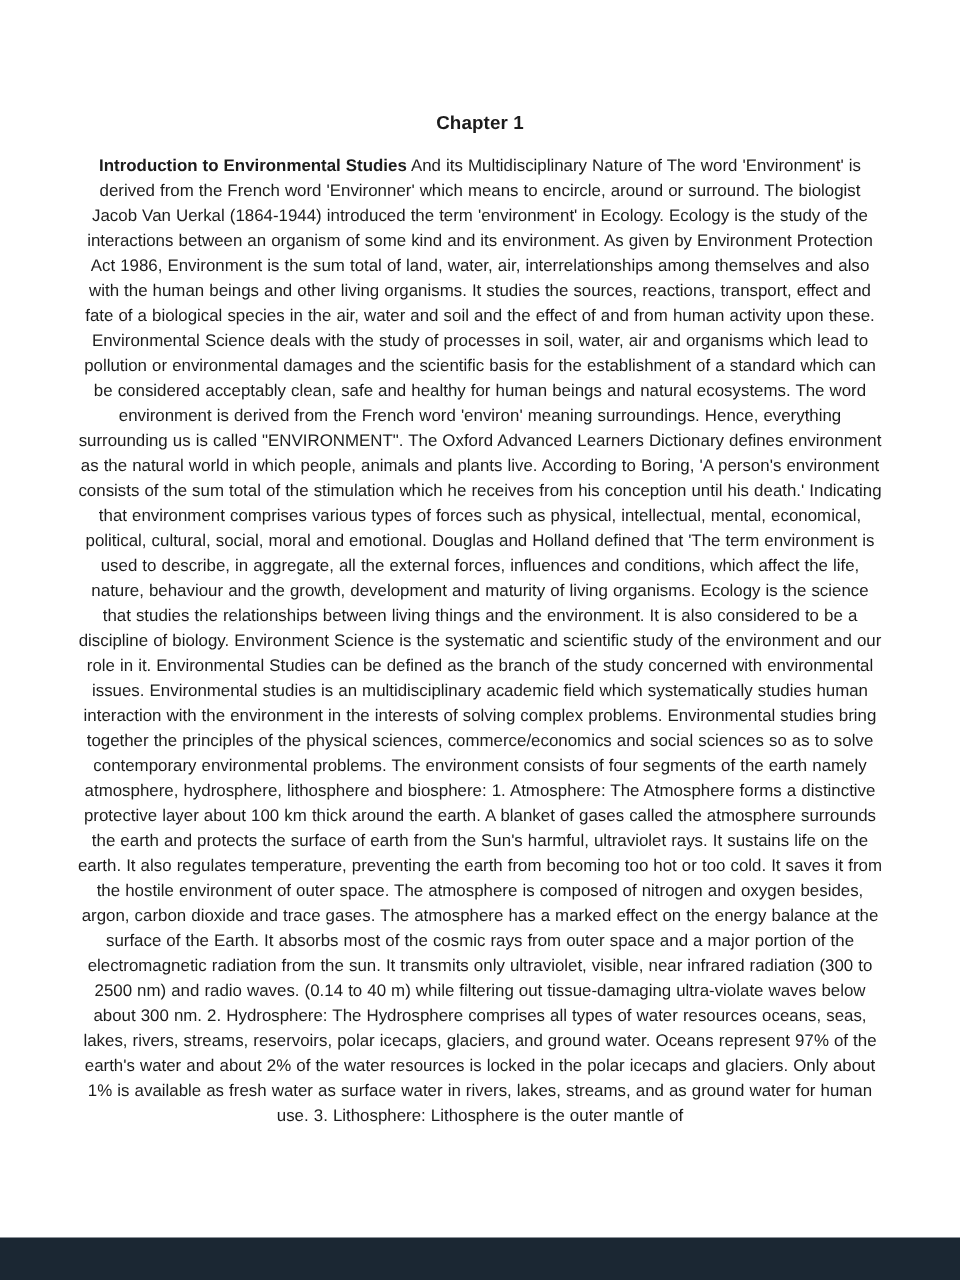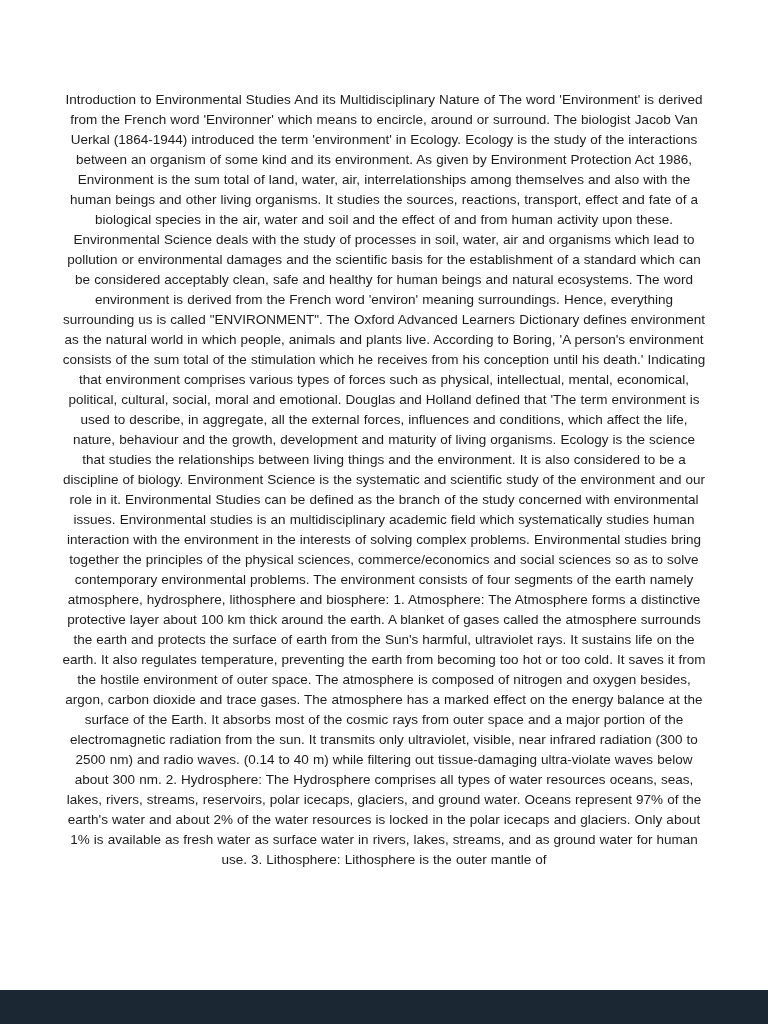--- a/index.html
+++ b/index.html
@@ -35,36 +35,37 @@
   .body-text {
     width: 648px;
     margin: 0 auto;
     text-align: center;
     font-size: 13.5px;
     line-height: 20px;
     color: #1c1c1c;
     word-spacing: 0.3px;
   }
   .body-text strong {
-    font-weight: normal;
+    font-weight: bold;
   }
   .footer-bar {
     position: absolute;
     left: 0;
     bottom: 0;
     width: 768px;
     height: 34px;
     background: #1b2733;
   }
 </style>
 </head>
 <body>
 
 <div class="viewer">
 
   <div class="doc-page">
+    <h1 class="chapter-title">Chapter 1</h1>
 
     <p class="body-text"><strong>Introduction to Environmental Studies</strong><span> And its Multidisciplinary Nature of The word 'Environment' is derived from the French word 'Environner' which means to encircle, around or surround. The biologist Jacob Van Uerkal (1864-1944) introduced the term 'environment' in Ecology. Ecology is the study of the interactions between an organism of some kind and its environment. As given by Environment Protection Act 1986, Environment is the sum total of land, water, air, interrelationships among themselves and also with the human beings and other living organisms. It studies the sources, reactions, transport, effect and fate of a biological species in the air, water and soil and the effect of and from human activity upon these. Environmental Science deals with the study of processes in soil, water, air and organisms which lead to pollution or environmental damages and the scientific basis for the establishment of a standard which can be considered acceptably clean, safe and healthy for human beings and natural ecosystems. The word environment is derived from the French word 'environ' meaning surroundings. Hence, everything surrounding us is called "ENVIRONMENT". The Oxford Advanced Learners Dictionary defines environment as the natural world in which people, animals and plants live. According to Boring, 'A person's environment consists of the sum total of the stimulation which he receives from his conception until his death.' Indicating that environment comprises various types of forces such as physical, intellectual, mental, economical, political, cultural, social, moral and emotional. Douglas and Holland defined that 'The term environment is used to describe, in aggregate, all the external forces, influences and conditions, which affect the life, nature, behaviour and the growth, development and maturity of living organisms. Ecology is the science that studies the relationships between living things and the environment. It is also considered to be a discipline of biology. Environment Science is the systematic and scientific study of the environment and our role in it. Environmental Studies can be defined as the branch of the study concerned with environmental issues. Environmental studies is an multidisciplinary academic field which systematically studies human interaction with the environment in the interests of solving complex problems. Environmental studies bring together the principles of the physical sciences, commerce/economics and social sciences so as to solve contemporary environmental problems. The environment consists of four segments of the earth namely atmosphere, hydrosphere, lithosphere and biosphere: 1. Atmosphere: The Atmosphere forms a distinctive protective layer about 100 km thick around the earth. A blanket of gases called the atmosphere surrounds the earth and protects the surface of earth from the Sun's harmful, ultraviolet rays. It sustains life on the earth. It also regulates temperature, preventing the earth from becoming too hot or too cold. It saves it from the hostile environment of outer space. The atmosphere is composed of nitrogen and oxygen besides, argon, carbon dioxide and trace gases. The atmosphere has a marked effect on the energy balance at the surface of the Earth. It absorbs most of the cosmic rays from outer space and a major portion of the electromagnetic radiation from the sun. It transmits only ultraviolet, visible, near infrared radiation (300 to 2500 nm) and radio waves. (0.14 to 40 m) while filtering out tissue-damaging ultra-violate waves below about 300 nm. 2. Hydrosphere: The Hydrosphere comprises all types of water resources oceans, seas, lakes, rivers, streams, reservoirs, polar icecaps, glaciers, and ground water. Oceans represent 97% of the earth's water and about 2% of the water resources is locked in the polar icecaps and glaciers. Only about 1% is available as fresh water as surface water in rivers, lakes, streams, and as ground water for human use. 3. Lithosphere: Lithosphere is the outer mantle of</span></p>
   </div>
 
   <div class="footer-bar"></div>
 
 </div>
 
 </body></html>

